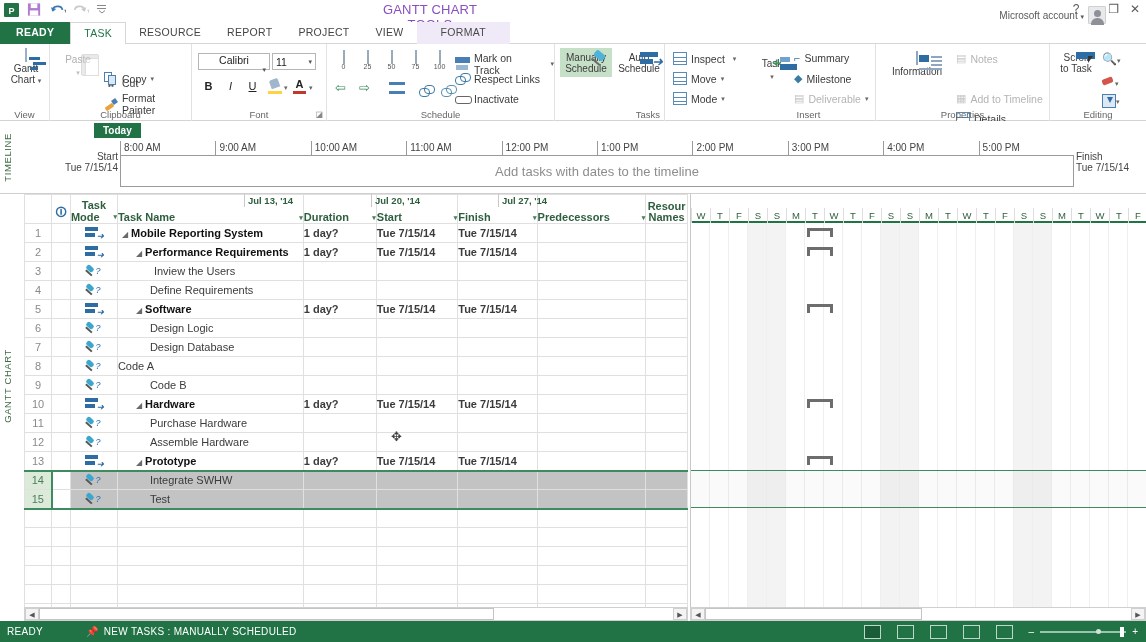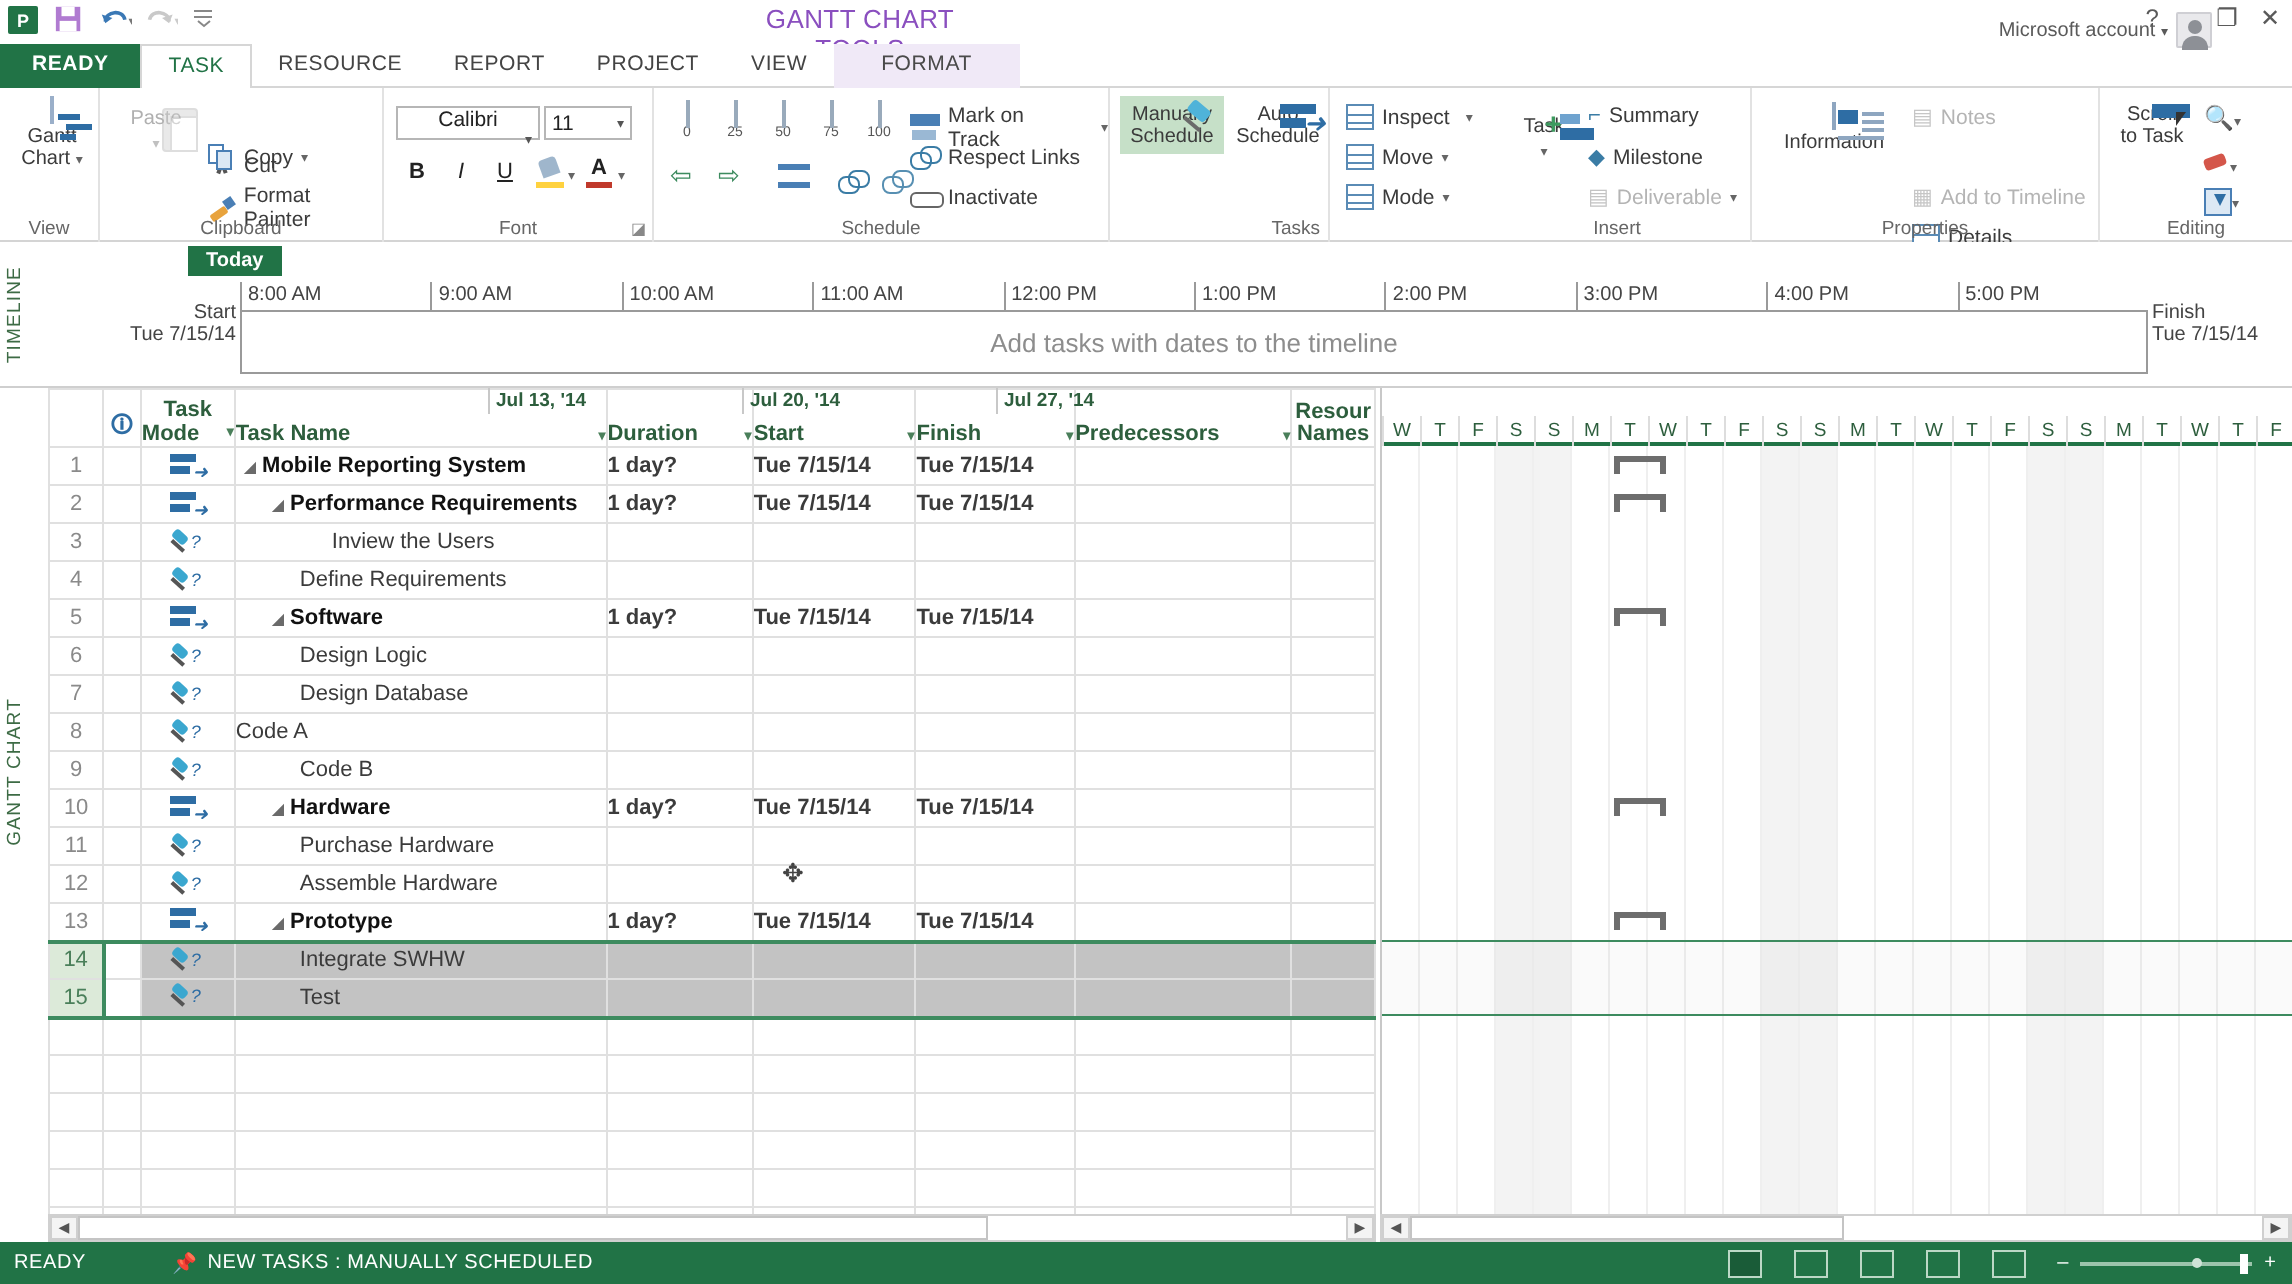--- a/index.html
+++ b/index.html
@@ -599,21 +599,21 @@
               <td class="c-dur"><b>1 day?</b></td>
               <td class="c-start"><b>Tue 7/15/14</b></td>
               <td class="c-fin"><b>Tue 7/15/14</b></td>
               <td class="c-pred"></td>
               <td class="c-res"></td>
             </tr>
             <tr>
               <td class="c-row">3</td>
               <td class="c-info"></td>
               <td class="c-mode"><span class="m-auto"><i class="pin"></i><i class="nd"></i><i class="q">?</i></span></td>
-              <td class="c-name" style="padding-left:48px"><span class="">Inview the Users</span></td>
+              <td class="c-name" style="padding-left:36px"><span class="">Inview the Users</span></td>
               <td class="c-dur"><b></b></td>
               <td class="c-start"><b></b></td>
               <td class="c-fin"><b></b></td>
               <td class="c-pred"></td>
               <td class="c-res"></td>
             </tr>
             <tr>
               <td class="c-row">4</td>
               <td class="c-info"></td>
               <td class="c-mode"><span class="m-auto"><i class="pin"></i><i class="nd"></i><i class="q">?</i></span></td>

